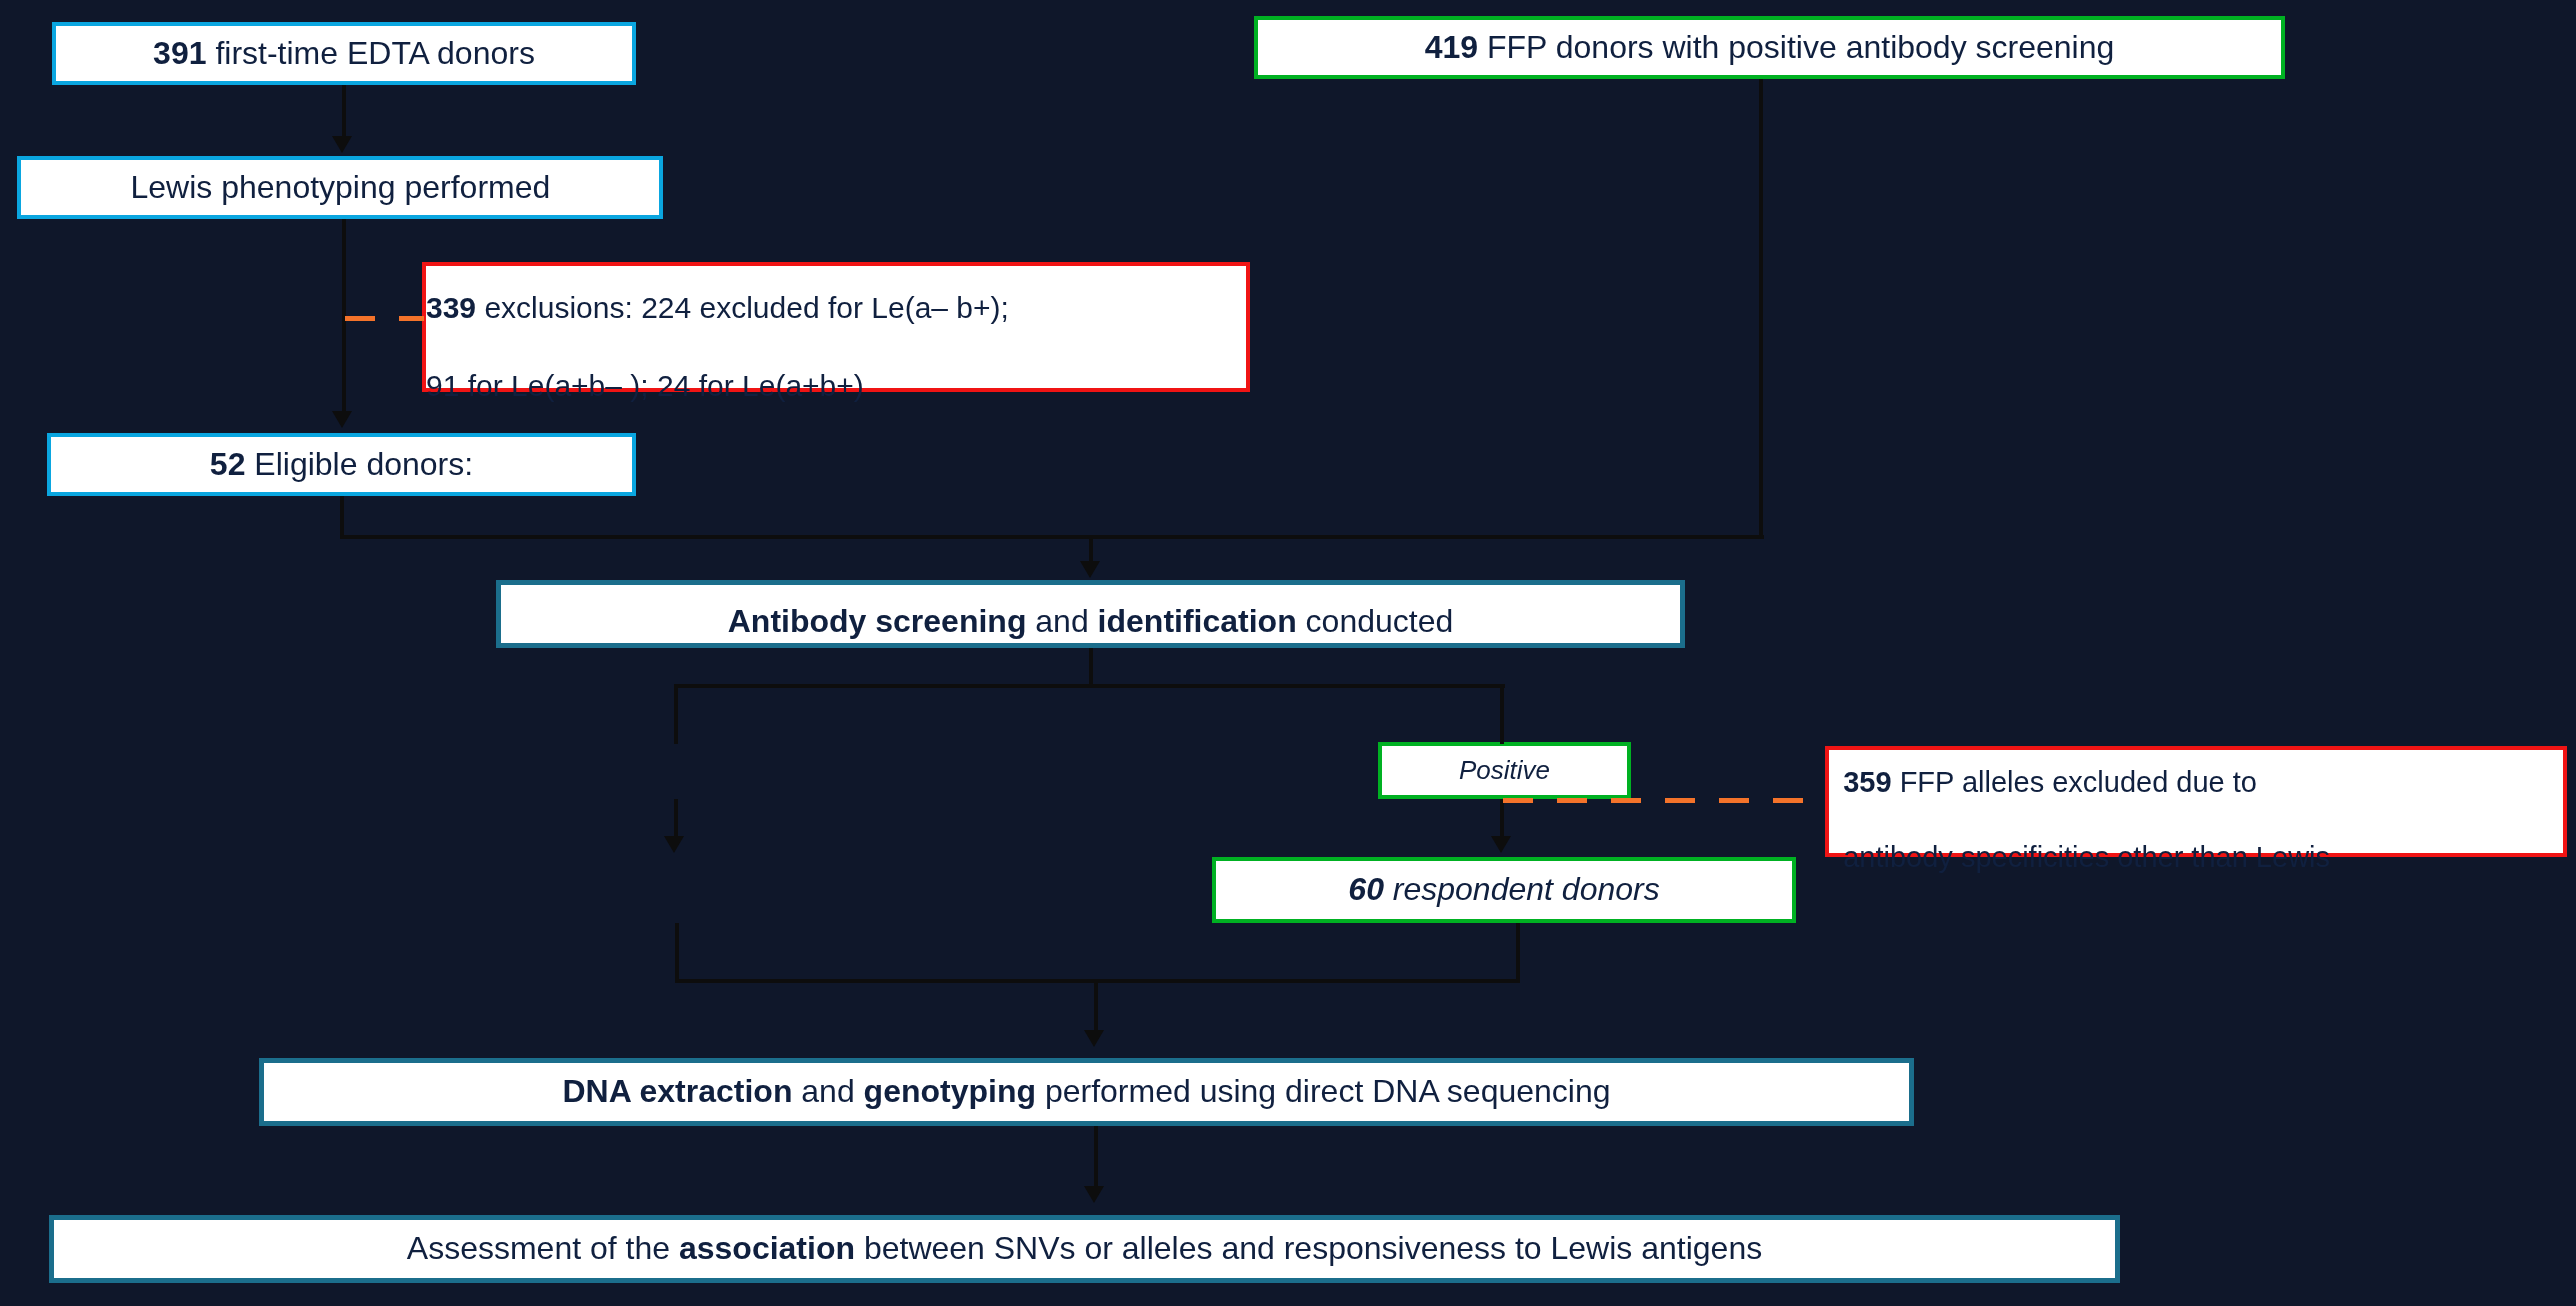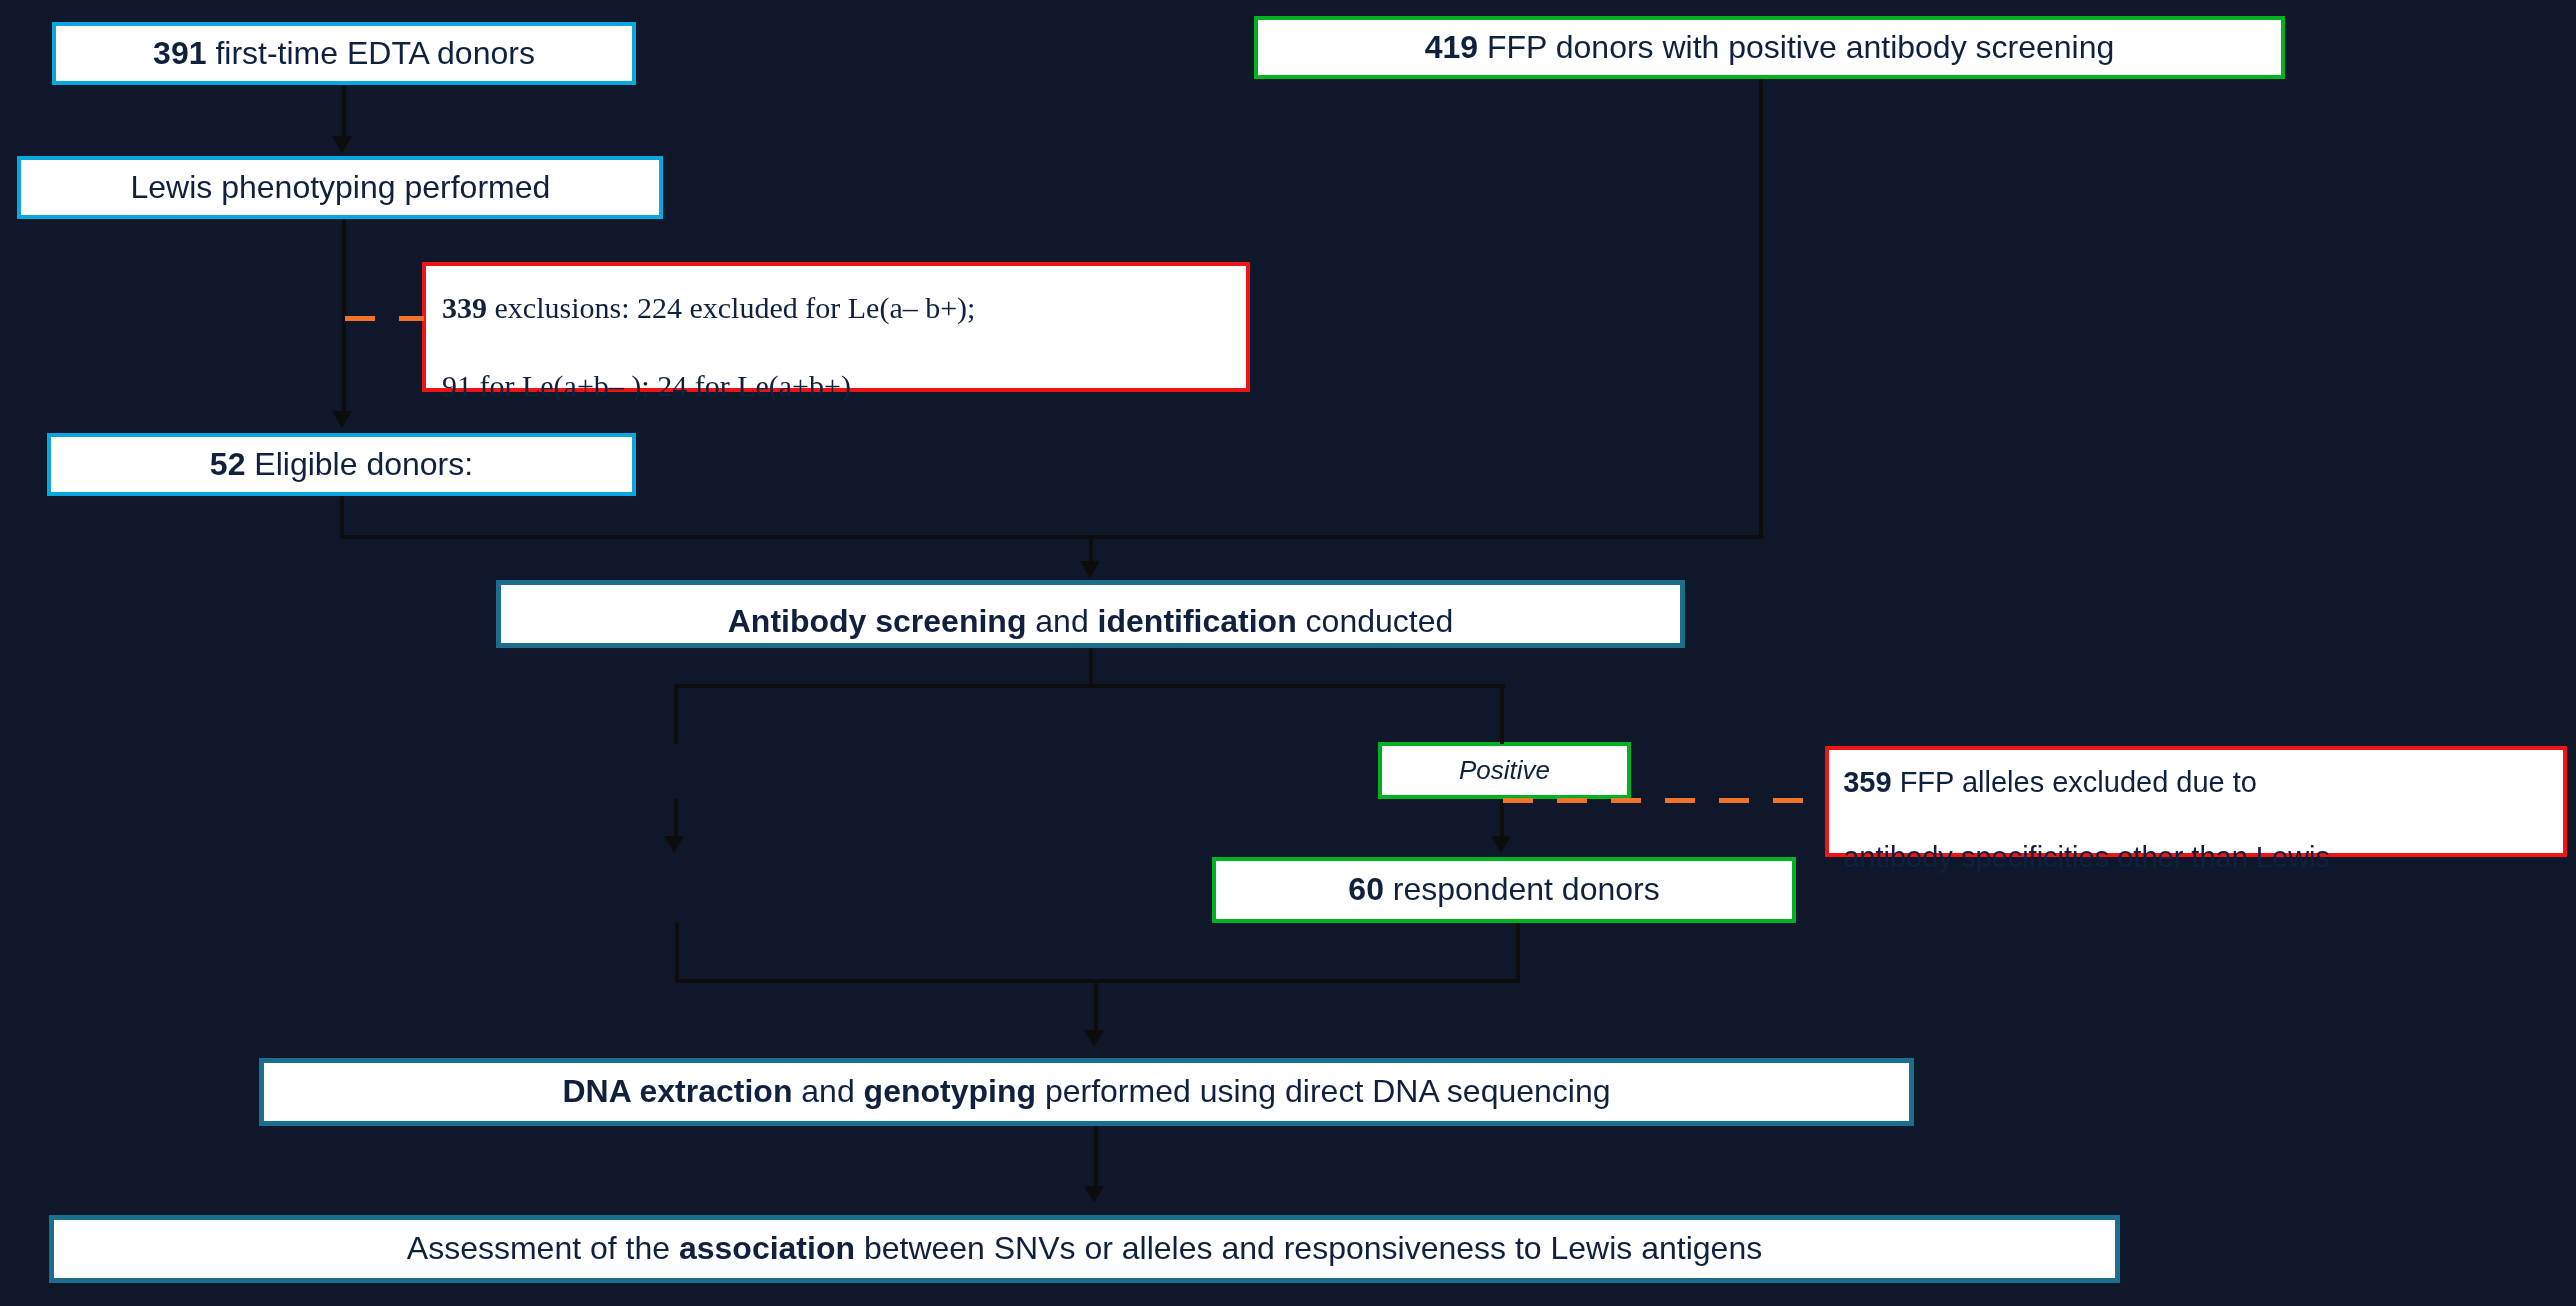--- a/index.html
+++ b/index.html
@@ -73,21 +73,21 @@
 <div id="canvas">
 
   <div class="box center b-cyan" style="left:52px; top:22px; width:584px; height:63px; font-size:32px;">
     <span class="txt"><span class="bold">391</span><span> first-time EDTA donors</span></span>
   </div>
 
   <div class="box center b-cyan" style="left:17.4px; top:156px; width:646px; height:63px; font-size:32px;">
     <span class="txt">Lewis phenotyping performed</span>
   </div>
 
-  <div class="box left b-red" style="left:422px; top:262px; width:828px; height:130px; font-size:30px; padding-left:16px;font-family:Liberation Serif, serif;">
+  <div class="box left b-red" style="left:422px; top:262px; width:828px; height:130px; font-size:30px; ">
     <span class="txt">
       <span class="bold">339</span><span> exclusions: 224 excluded for Le(a– b+);</span><br>
       <span>91 for Le(a+b– ); 24 for Le(a+b+)</span>
     </span>
   </div>
 
   <div class="box center b-cyan" style="left:47px; top:433px; width:589px; height:63px; font-size:32px;">
     <span class="txt"><span class="bold">52</span><span> Eligible donors:</span></span>
   </div>
 
@@ -98,21 +98,21 @@
   <div class="box center b-teal" style="left:496px; top:580px; width:1189px; height:68px; font-size:32px;align-items:flex-end;">
     <span class="txt"><span class="bold">Antibody screening</span><span> and </span><span class="bold">identification</span><span> conducted</span></span>
   </div>
 
 
   <div class="box center b-green-thin" style="left:1378px; top:742px; width:253px; height:57px; font-size:26px;">
     <span class="txt ital">Positive</span>
   </div>
 
 
-  <div class="box center b-green" style="left:1212px; top:857px; width:584px; height:66px; font-size:32px;">
+  <div class="box center b-green" style="left:1212px; top:857px; width:584px; height:66px; font-size:32px;font-style:italic;">
     <span class="txt"><span class="bold">60</span><span> respondent donors</span></span>
   </div>
 
   <div class="box left b-red" style="left:1825px; top:746px; width:742px; height:111px; font-size:29px; padding-left:14.2px;">
     <span class="txt">
       <span class="bold">359</span><span> FFP alleles excluded due to</span><br>
       <span>antibody specificities other than Lewis</span>
     </span>
   </div>
 

